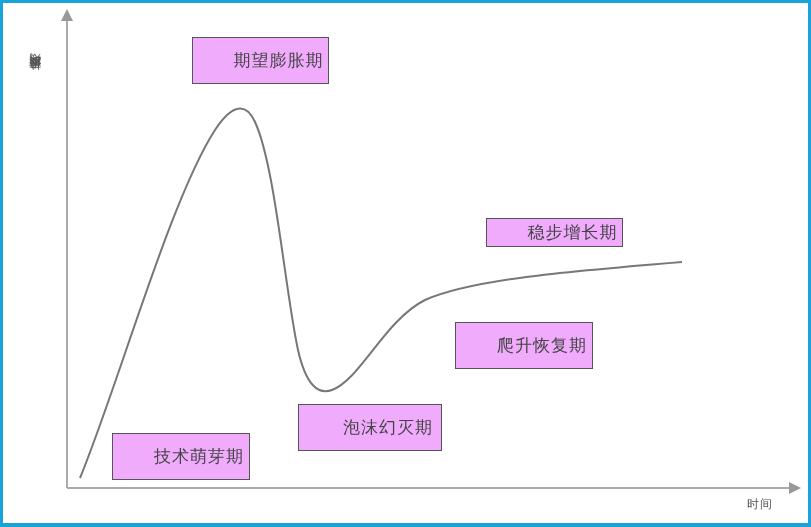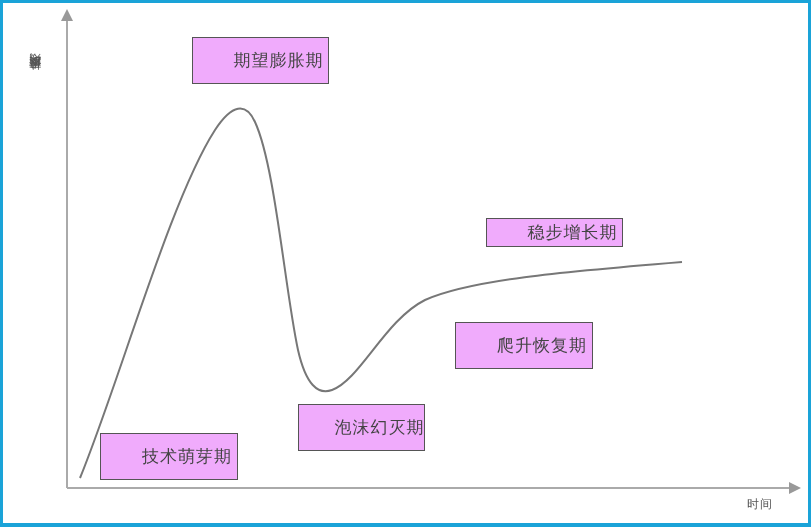--- a/index.html
+++ b/index.html
@@ -74,19 +74,19 @@
 </div>
 
 <div class="phase-box" style="left:486px; top:218px; width:137px; height:29px;">
   <span>稳步增长期</span>
 </div>
 
 <div class="phase-box" style="left:411px; top:322px; width:138px; height:47px;margin-left:44px;">
   <span>爬升恢复期</span>
 </div>
 
-<div class="phase-box" style="left:298px; top:404px; width:127px; height:47px;">
+<div class="phase-box" style="left:298px; top:404px; width:144px; height:47px;">
   <span>泡沫幻灭期</span>
 </div>
 
-<div class="phase-box" style="left:100px; top:433px; width:138px; height:47px;">
+<div class="phase-box" style="left:112px; top:433px; width:138px; height:47px;">
   <span>技术萌芽期</span>
 </div>
 
 </body></html>

